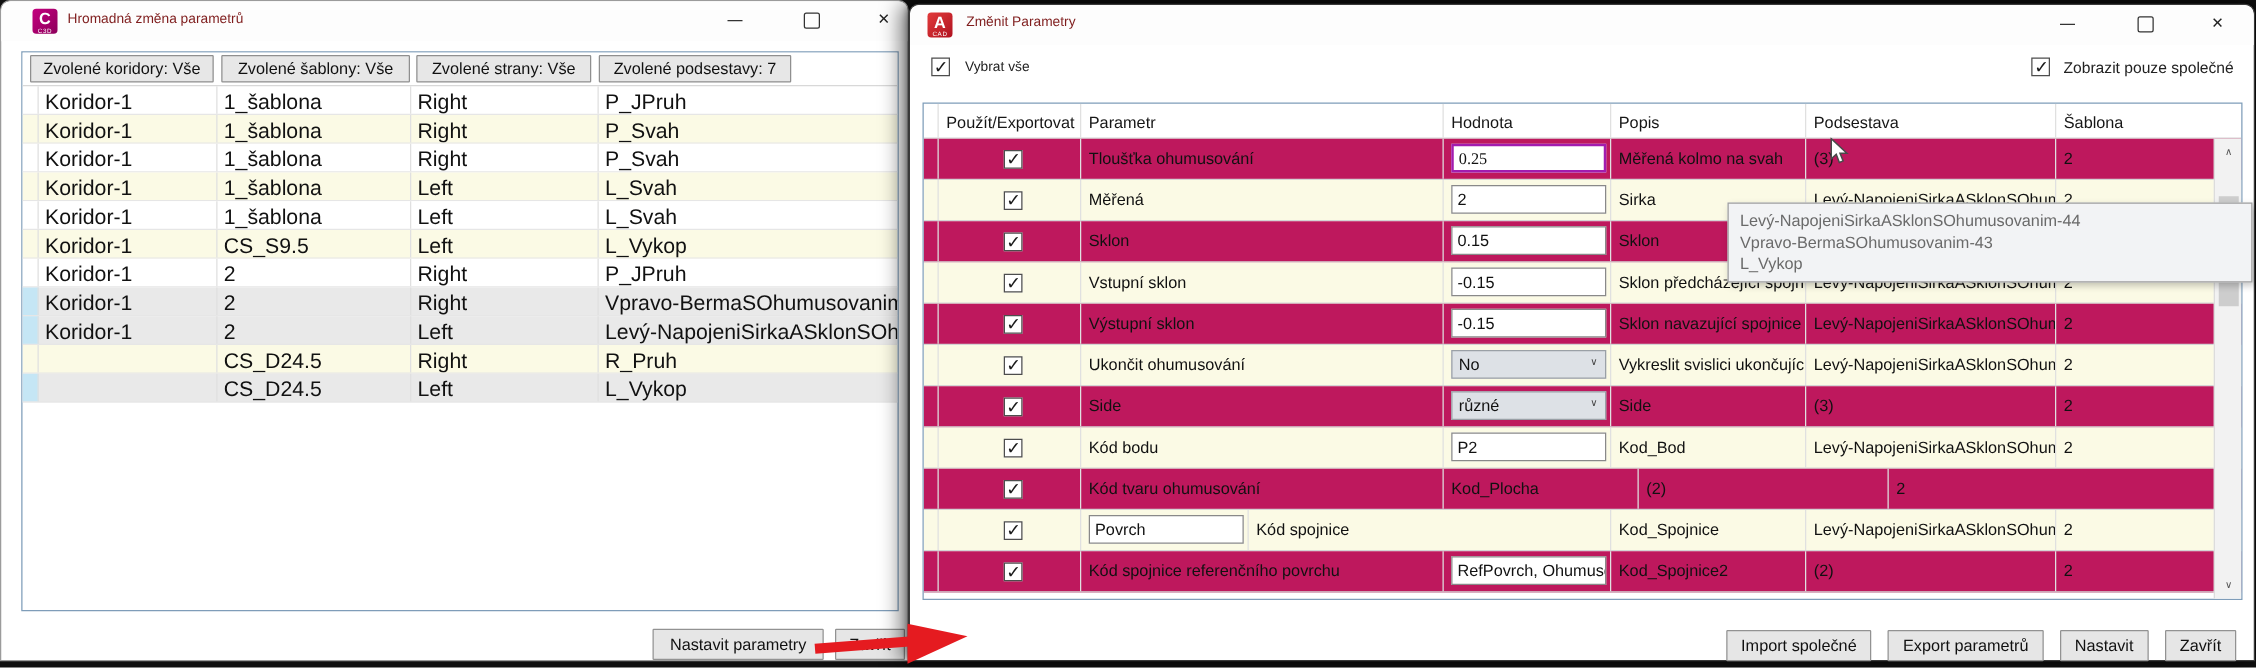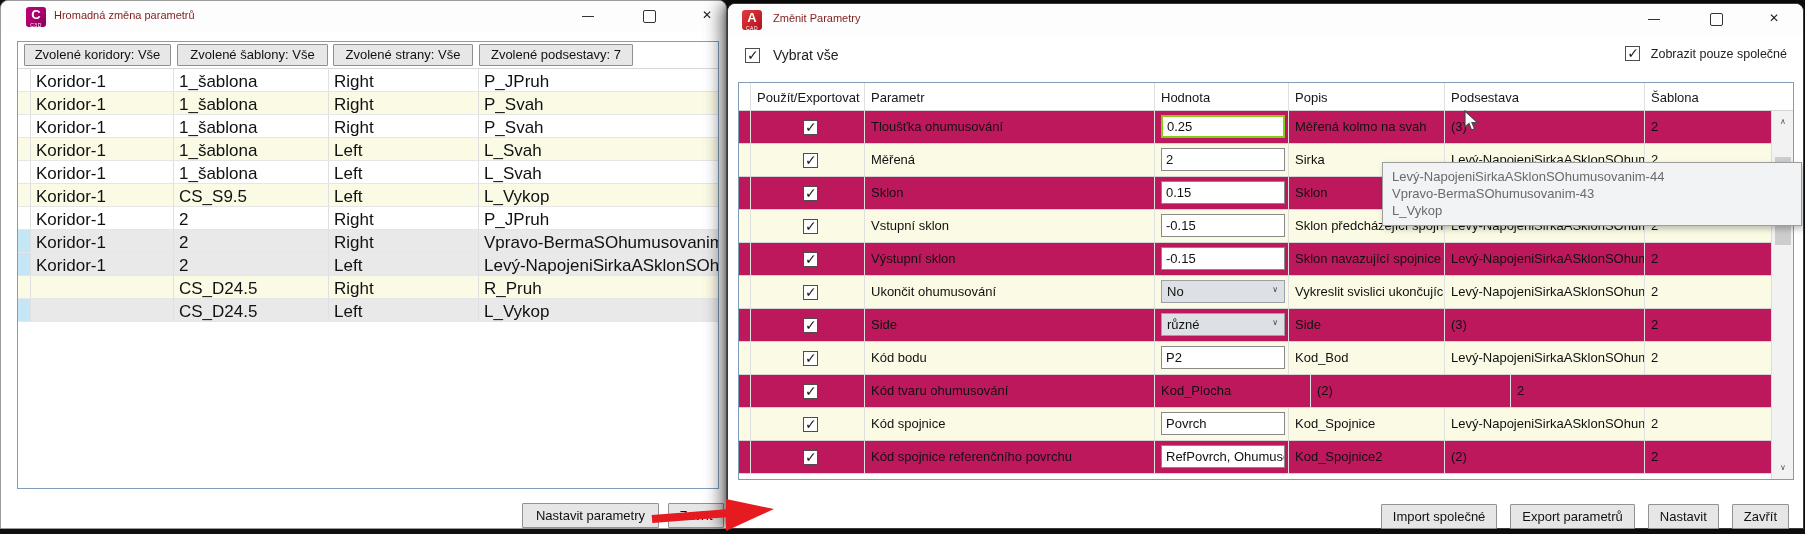--- a/index.html
+++ b/index.html
@@ -36,41 +36,41 @@
   .lc-head { width:13px; padding:0; }
   .lrow.row-sel .lc-head { background:#c5e6f5; }
   .lc-1 { width:143px; } .lc-2 { width:155px; } .lc-3 { width:150px; } .lc-4 { flex:1; border-right:none; }
   .lbottom-btns { position:absolute; top:502px; left:0; width:727px; height:26px; }
   .push-btn { position:absolute; height:25px; background:#e6e6e6; border:1px solid #929292; border-radius:1px;
               font-size:13px; color:#111; text-align:center; line-height:23px; white-space:nowrap; }
 
   
   .chk { display:inline-block; width:15px; height:15px; background:#fff; border:1px solid #4d4d4d; position:relative; vertical-align:middle; }
   .chk.checked::before { content:"\2713"; position:absolute; left:1px; top:-2px; font-size:14px; font-weight:bold; color:#1a1a1a; }
-  .selectall-row { position:absolute; left:17px; top:42px; font-size:14px; color:#222; }
+  .selectall-row { position:absolute; left:17px; top:42px; font-size:11px; color:#222; }
   .selectall-row .lbl { margin-left:9px; vertical-align:middle; }
   .showcommon-row { position:absolute; right:16px; top:42px; font-size:12.5px; color:#222; }
   .showcommon-row .lbl { margin-left:7px; vertical-align:middle; }
 
   .rtable { position:absolute; left:10px; top:78px; width:1056px; height:398px; border:1px solid #7f9db9; background:#fff; overflow:hidden; }
   .rheader { display:flex; height:28px; border-bottom:1px solid #d4d4d4; font-size:13px; color:#161616; }
   .rhcell { padding:7px 0 0 6px; border-right:1px solid #e0e0e0; overflow:hidden; white-space:nowrap; }
   .rrow { display:flex; height:33px; border-bottom:1px solid #d4d4d4; background:#be185d; font-size:13px; }
   .rrow.row-yellow { background:#fbfae5; }
   .rcell { overflow:hidden; white-space:nowrap; padding:8px 0 0 6px; border-right:1px solid #e0e0e0; }
   .rc-head { width:12px; padding:0; }
   .rc-chk { width:114px; text-align:center; padding-top:8px; }
   .rc-param { width:290px; }
   .rc-val { width:134px; padding-top:4px; }
   .rc-popis { width:156px; }
   .rc-pods { width:200px; }
   .rc-sab { width:124px; border-right:none; }
   .val-input { width:124px; height:23px; background:#fff; border:1px solid #898989; font-size:13px; padding:3px 0 0 4px;
                overflow:hidden; white-space:nowrap; }
-  .val-input.focused { border:2px solid #84cc16; padding-top:2px; }
+  .val-input.focused { border:2px solid #a21caf; padding-top:2px;font-family:Liberation Serif, serif; }
   .val-select { width:124px; height:23px; background:#dde1e6; border:1px solid #9aa0a6; font-size:13px; padding:3px 0 0 5px;
                 position:relative; overflow:hidden; white-space:nowrap; }
   .val-select::after { content:"\2228"; position:absolute; right:6px; top:4px; font-size:8px; color:#444; }
 
   .vscroll { position:absolute; right:0; top:28px; bottom:0; width:22px; background:#f2f2f2; border-left:1px solid #dcdcdc; }
   .vs-up, .vs-down { position:absolute; left:0; width:22px; height:18px; color:#555; text-align:center; font-size:8px; line-height:18px; }
   .vs-up { top:2px; } .vs-down { bottom:2px; }
   .vs-up::before { content:"\2227"; } .vs-down::before { content:"\2228"; }
   .vs-thumb { position:absolute; left:3px; top:46px; width:16px; height:88px; background:#cdcdcd; }
 
@@ -370,25 +370,25 @@
           <div class="rcell rc-popis">Kod_Plocha</div>
           <div class="rcell rc-pods">(2)</div>
           <div class="rcell rc-sab">2</div>
         </div>
 
         <div class="rrow row-yellow">
           <div class="rcell rc-head"></div>
           <div class="rcell rc-chk">
             <span class="chk checked"></span>
           </div>
+          <div class="rcell rc-val">
+            <div class="val-input">Povrch</div>
+
+          </div>
           <div class="rcell rc-param">Kód spojnice</div>
-          <div class="rcell rc-val">
-            <div class="val-input">Povrch</div>
-
-          </div>
           <div class="rcell rc-popis">Kod_Spojnice</div>
           <div class="rcell rc-pods">Levý-NapojeniSirkaASklonSOhumusovanim-44</div>
           <div class="rcell rc-sab">2</div>
         </div>
 
         <div class="rrow row-white">
           <div class="rcell rc-head"></div>
           <div class="rcell rc-chk">
             <span class="chk checked"></span>
           </div>

